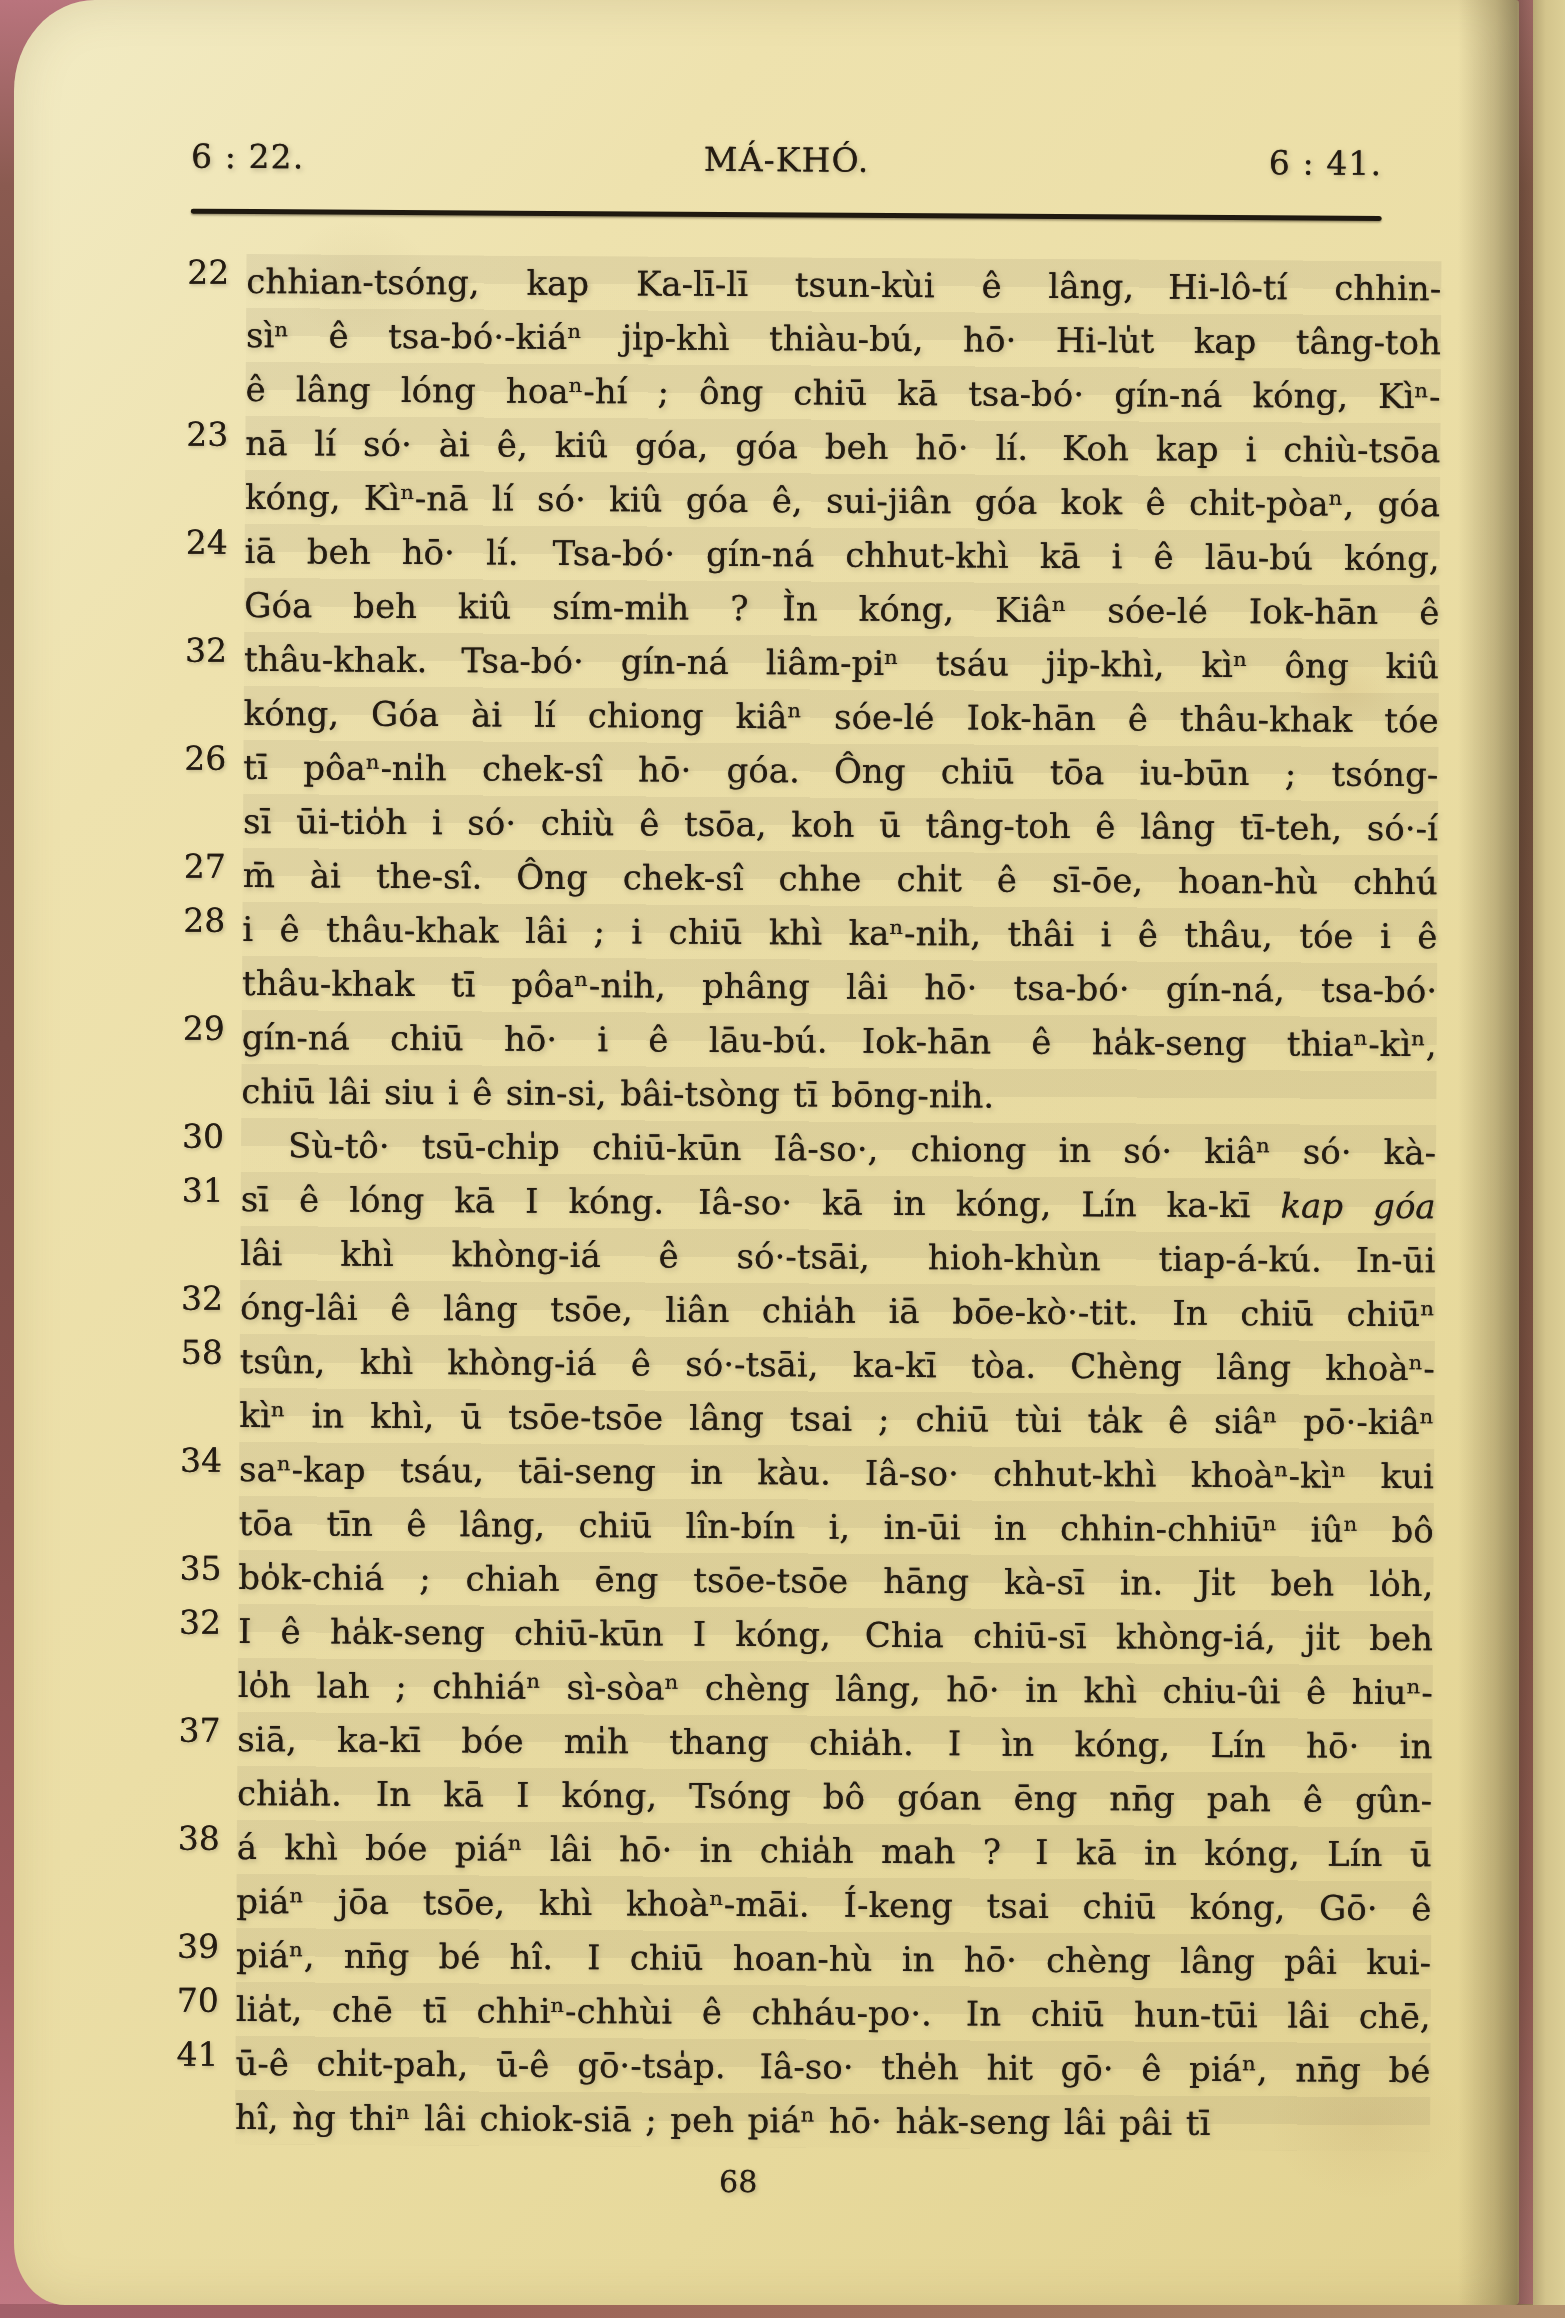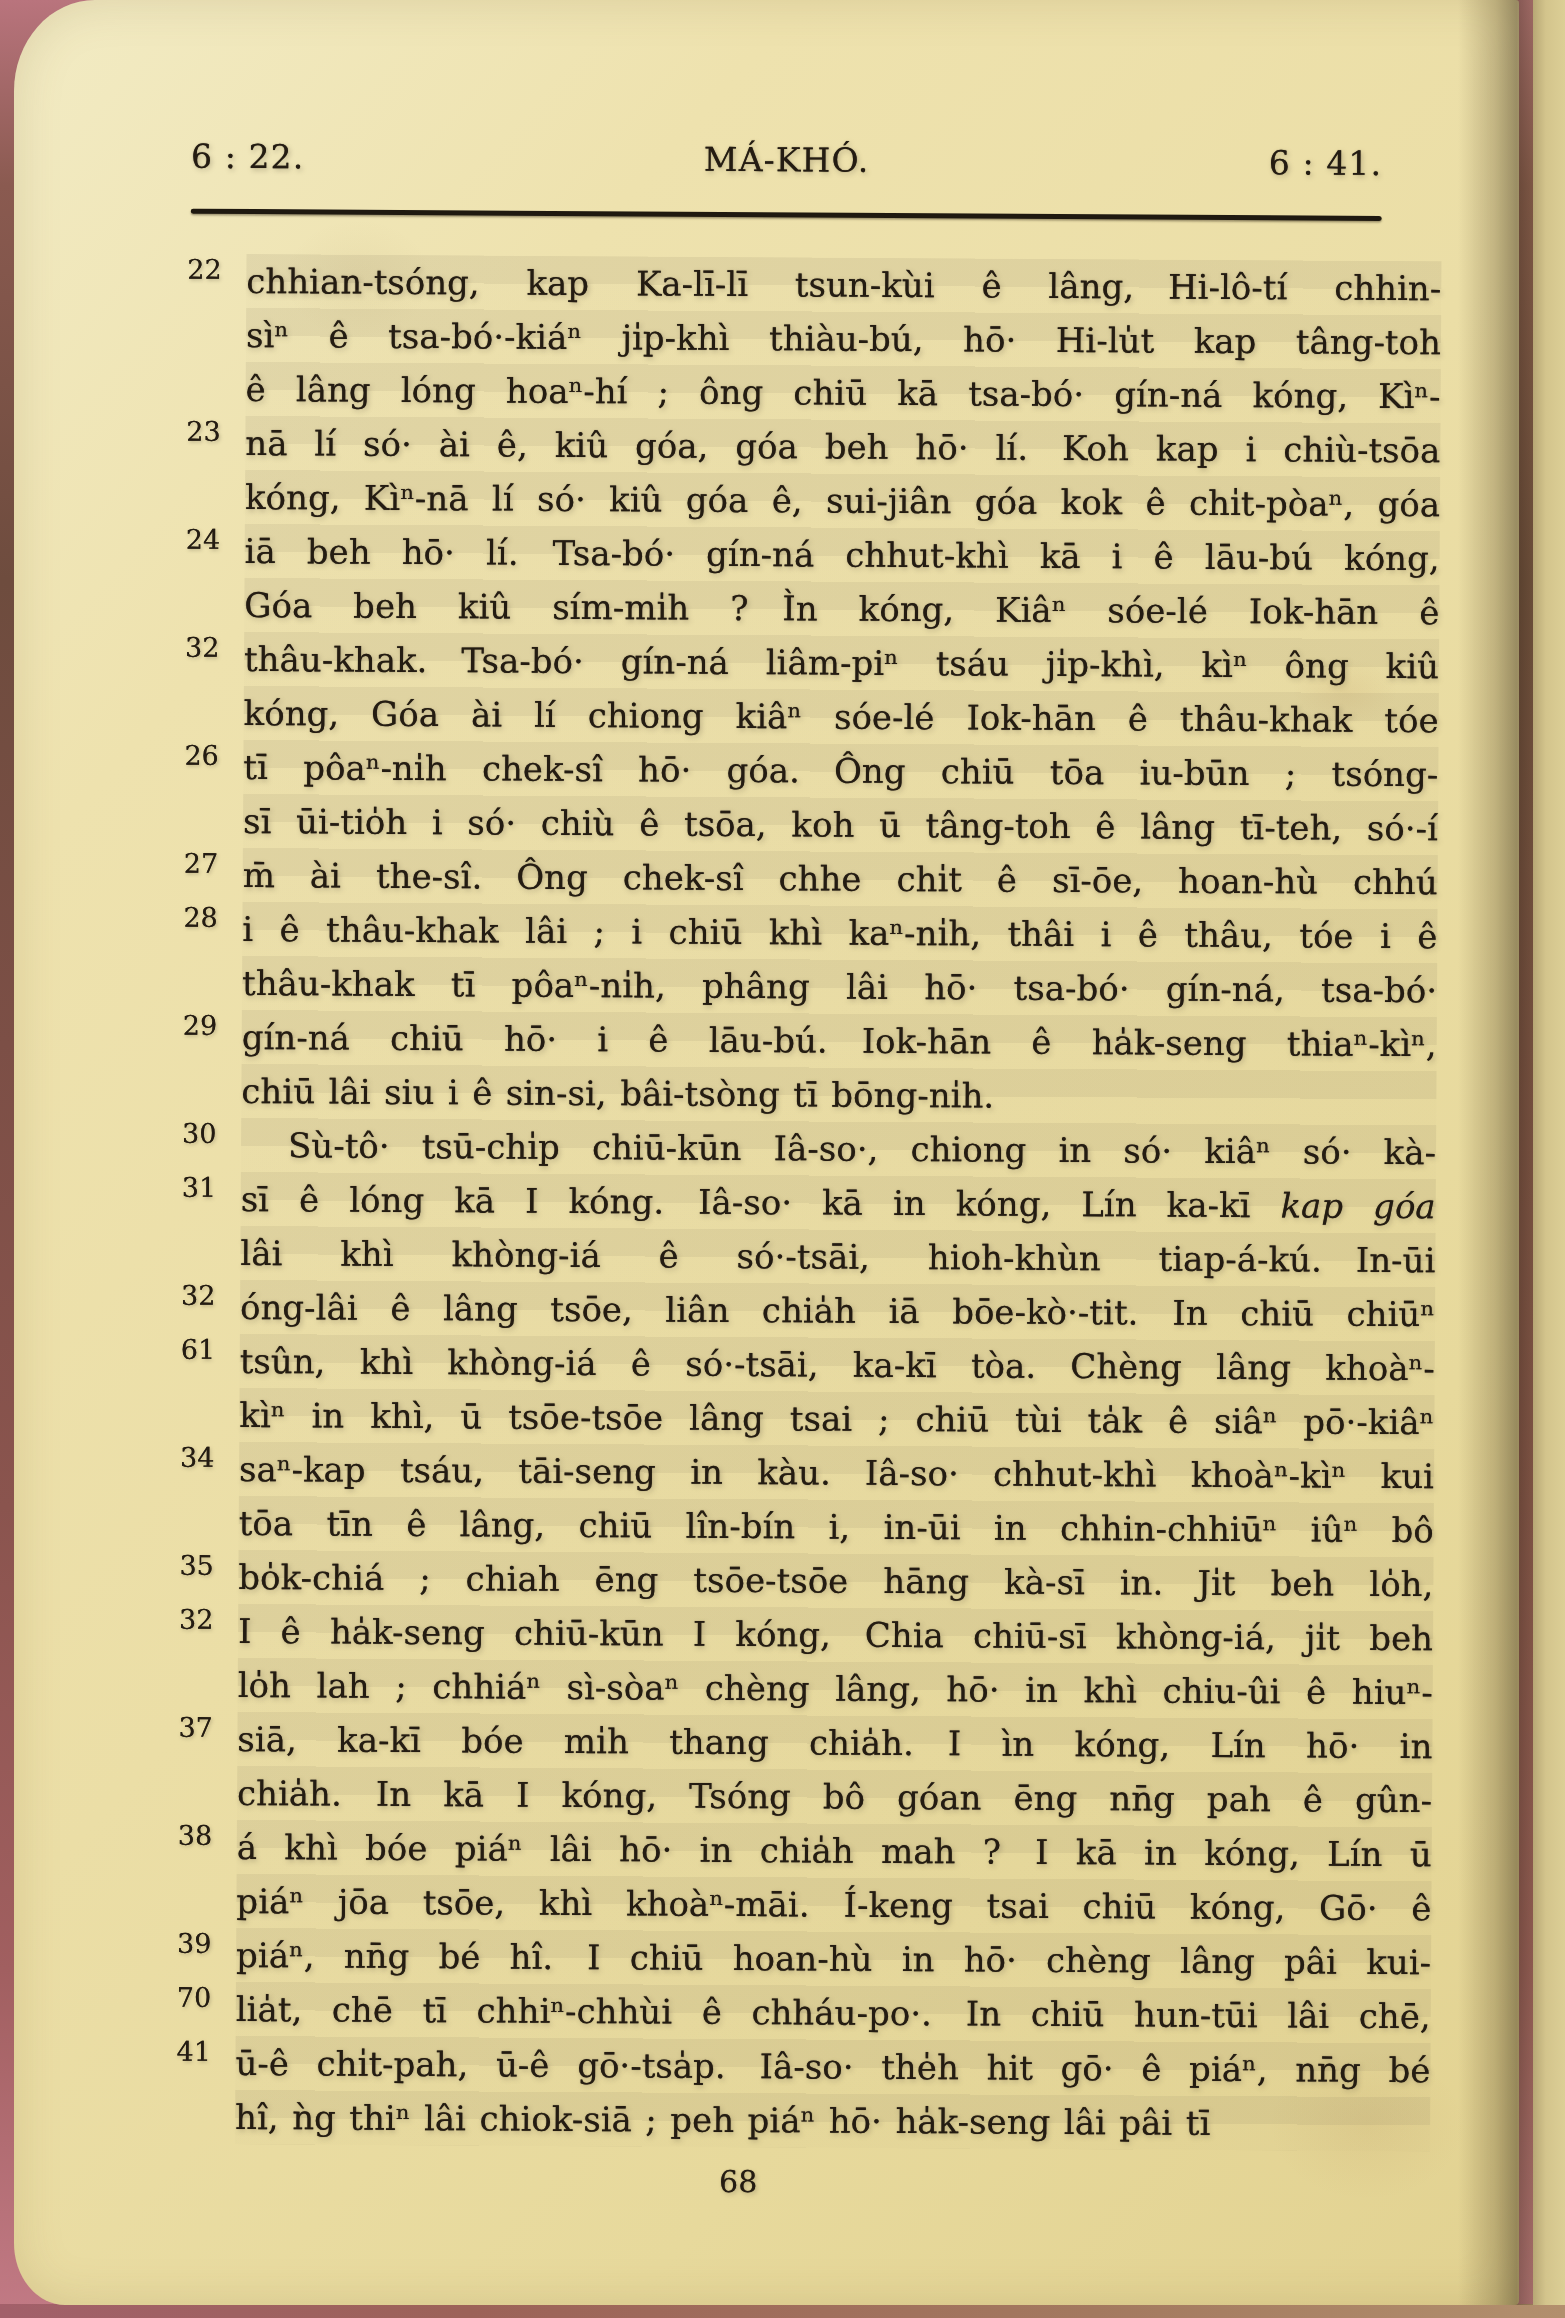--- a/index.html
+++ b/index.html
@@ -38,21 +38,21 @@
   .body{position:absolute;left:233px;top:254px;width:1195px;
     background:repeating-linear-gradient(180deg,
       rgba(122,110,84,.12) 0px, rgba(122,110,84,.12) 28px,
       rgba(122,110,84,.02) 28px, rgba(122,110,84,.02) 54px);}
   .line{position:relative;height:54px;}
   .ltext{display:block;white-space:nowrap;font-size:34px;line-height:54px;word-spacing:2.7px;
     text-align:justify;text-align-last:justify;
     text-shadow:0 0 0.8px rgba(36,28,18,.8), 1.6px 2.1px 4.8px rgba(110,100,75,.38);}
   .line.noflush .ltext{text-align-last:left;}
   .line.indent .ltext{padding-left:47px;}
-  .vnum{position:absolute;left:-59px;top:2.1px;font-size:27px;line-height:1;
+  .vnum{position:absolute;left:-59px;top:2.1px;font-size:33px;line-height:1;
     text-shadow:0 0 0.5px rgba(36,28,18,.8), 1.1px 1.6px 3.8px rgba(110,100,75,.4);}
   .ltext i{font-style:italic;}
 
   .pageno{position:absolute;left:14px;right:46px;top:2161px;text-align:center;font-size:30px;
     text-shadow:0 0 0.8px rgba(36,28,18,.8), 1.6px 2.1px 4.3px rgba(110,100,75,.4);}
 </style>
 </head>
 <body>
 
 <div class="book">
@@ -142,21 +142,21 @@
         </div>
         <div class="line">
           <span class="vnum"></span>
           <span class="ltext">lâi khì khòng-iá ê só·-tsāi, hioh-khùn tiap-á-kú.  In-ūi</span>
         </div>
         <div class="line">
           <span class="vnum">32</span>
           <span class="ltext">óng-lâi ê lâng tsōe, liân chia̍h iā bōe-kò·-tit.  In chiū chiūⁿ</span>
         </div>
         <div class="line">
-          <span class="vnum">61</span>
+          <span class="vnum">58</span>
           <span class="ltext">tsûn, khì khòng-iá ê só·-tsāi, ka-kī tòa.  Chèng lâng khoàⁿ-</span>
         </div>
         <div class="line">
           <span class="vnum"></span>
           <span class="ltext">kìⁿ in khì, ū tsōe-tsōe lâng tsai ; chiū tùi ta̍k ê siâⁿ pō·-kiâⁿ</span>
         </div>
         <div class="line">
           <span class="vnum">34</span>
           <span class="ltext">saⁿ-kap tsáu, tāi-seng in kàu.  Iâ-so· chhut-khì khoàⁿ-kìⁿ kui</span>
         </div>

